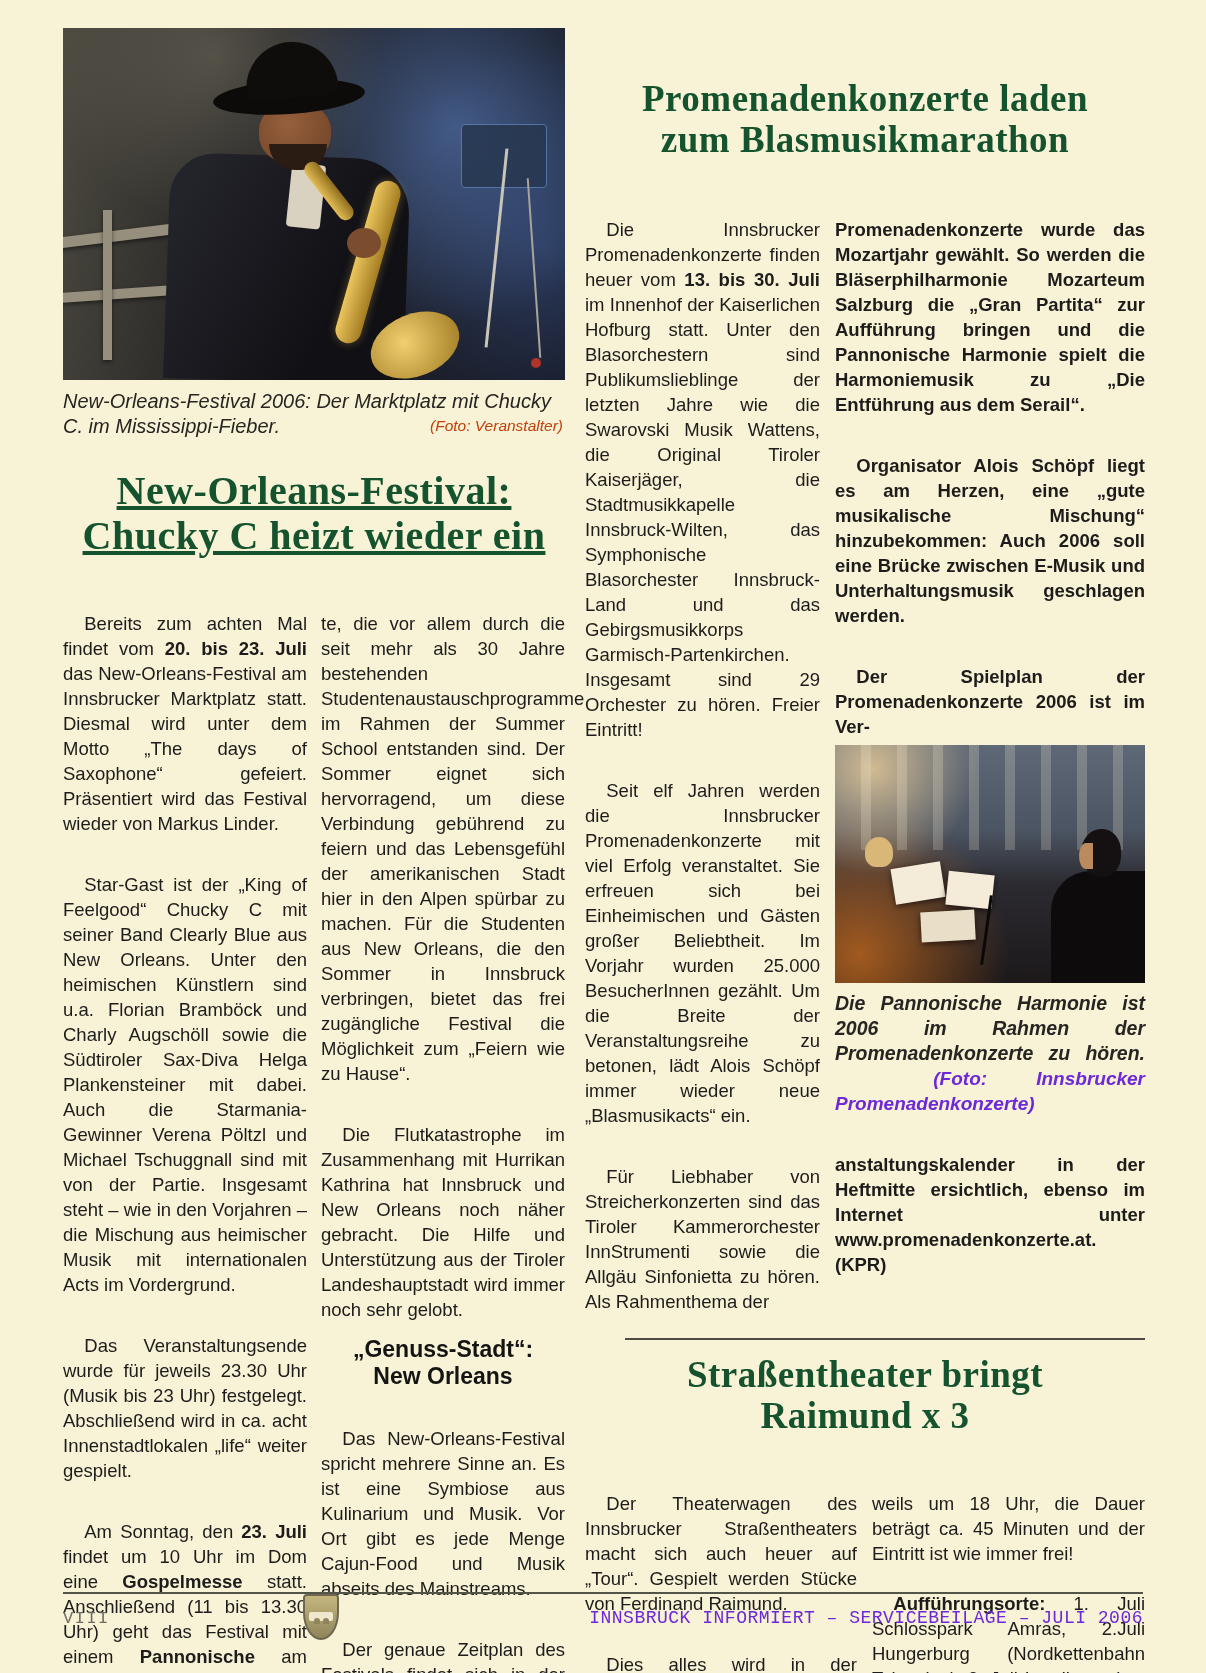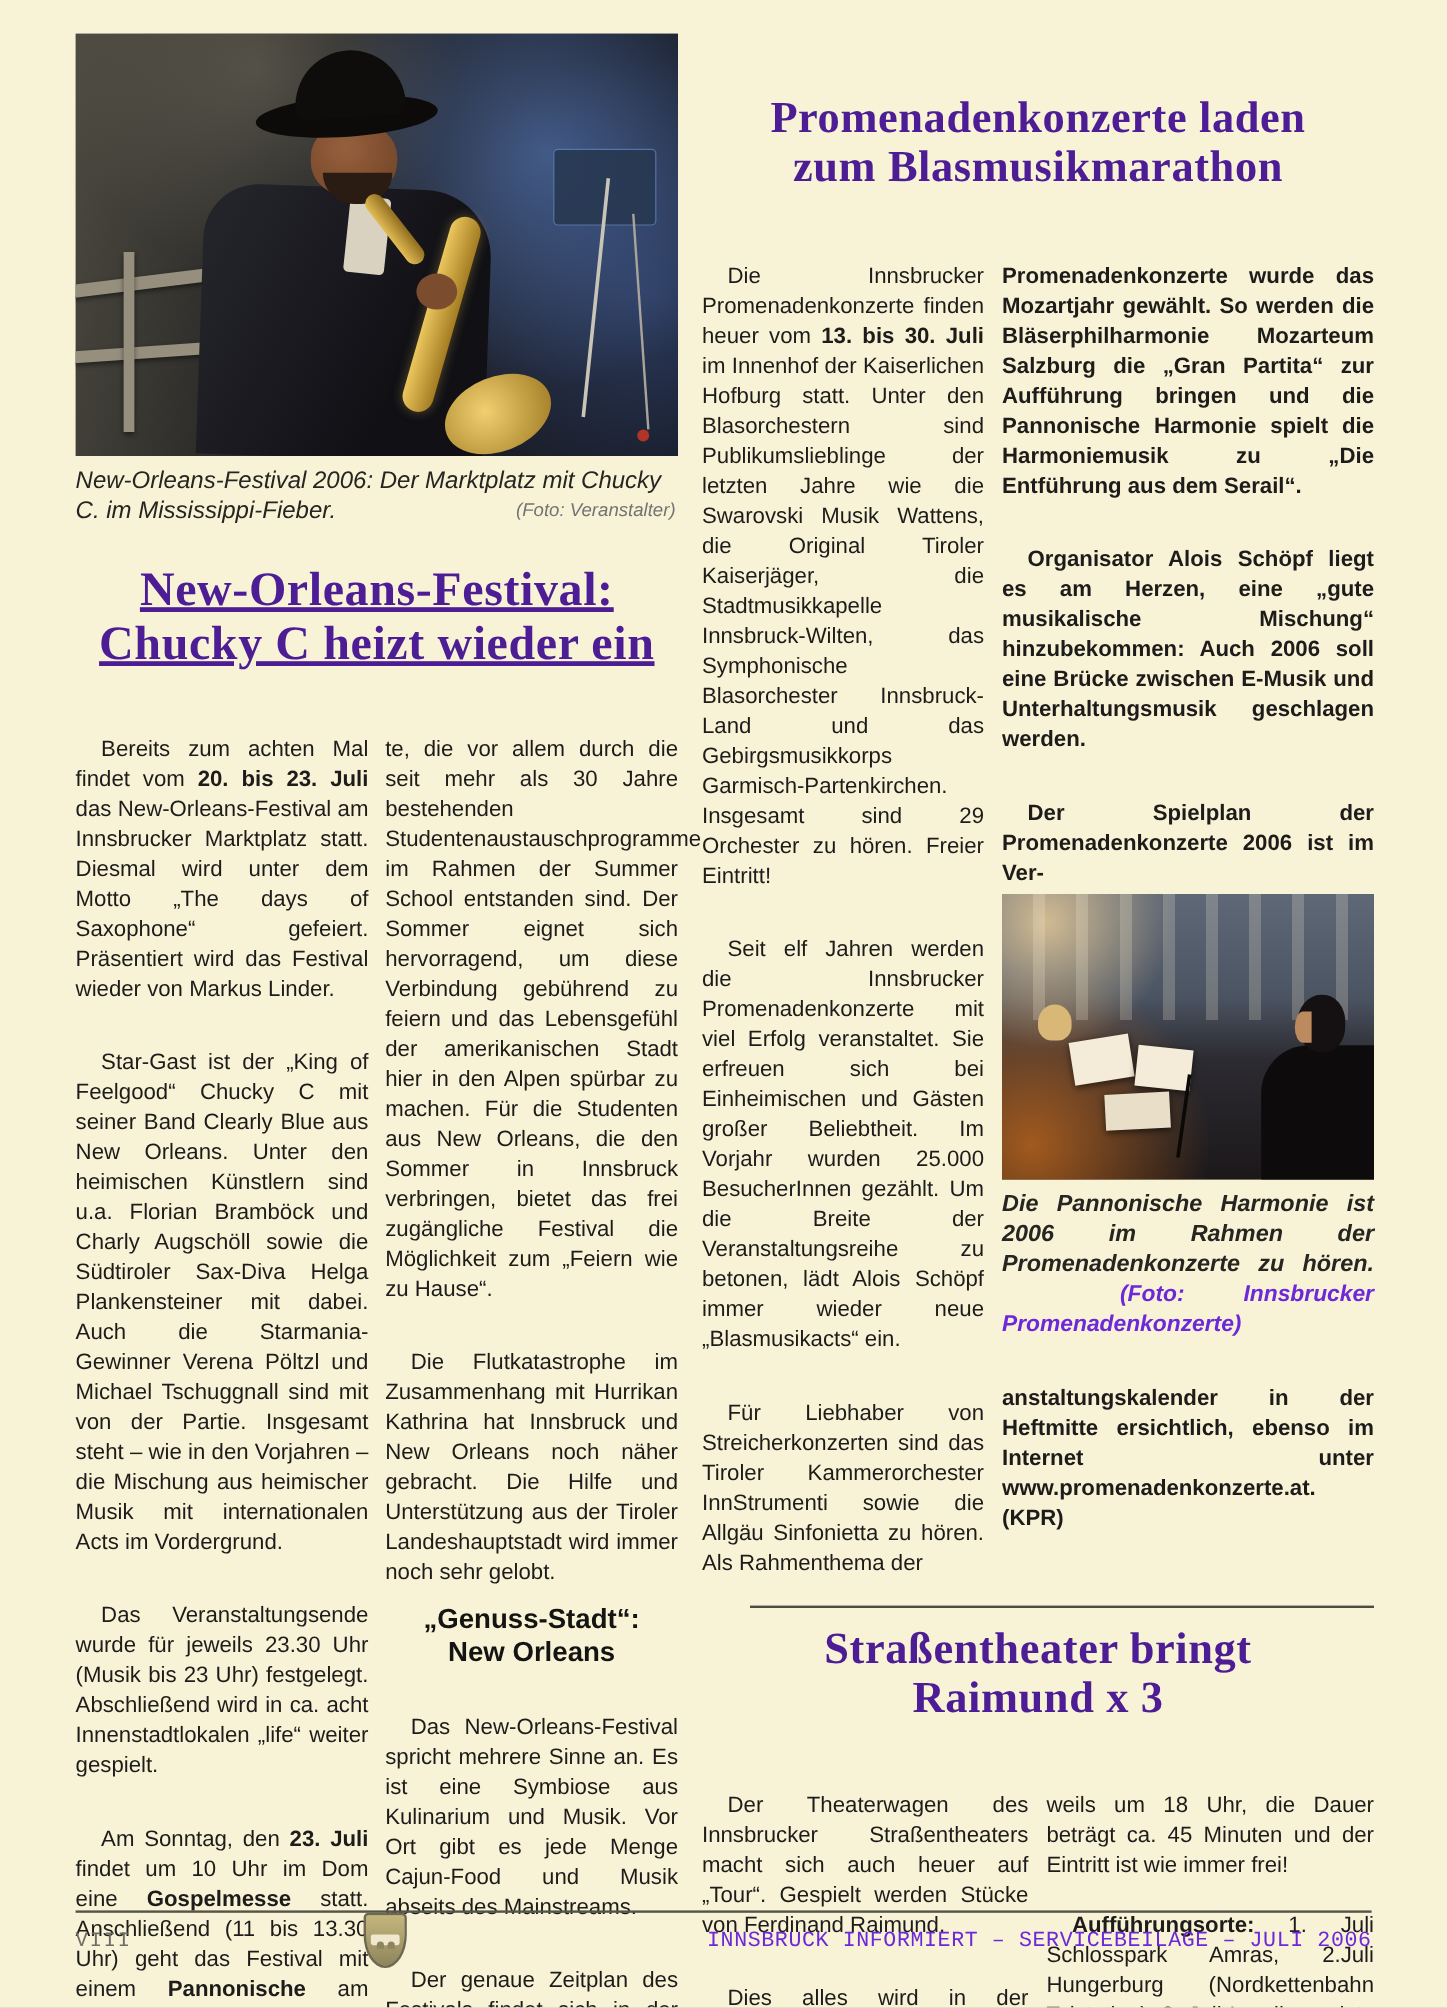--- a/index.html
+++ b/index.html
@@ -15,21 +15,21 @@
   .para { font-size:18.5px; line-height:25px; text-align:justify; hyphens:auto;margin-top:36px; }
   .para.ind { text-indent:1.15em; }
   .para.gap { margin-top:25px; }
   .para b { font-weight:700; }
   .col-subhead {
     font-size:23px; font-weight:700; text-align:center; line-height:1.18;
     margin:14px 0 6px 0; color:#141412; text-indent:0;
   }
   h1.headline {
     font-family:"Liberation Serif", serif; font-weight:700; text-align:center;
-    color:#4c1d95; line-height:1.12; letter-spacing:0.5px;
+    color:#14532d; line-height:1.12; letter-spacing:0.5px;
   }
   
   .left-region { position:absolute; left:63px; top:28px; width:502px; }
   .photo-sax {
     position:relative; width:502px; height:352px; overflow:hidden;
     background:
       radial-gradient(circle at 78% 28%, rgba(95,135,205,0.55), rgba(95,135,205,0) 42%),
       radial-gradient(circle at 96% 62%, rgba(70,100,165,0.45), rgba(70,100,165,0) 38%),
       radial-gradient(circle at 30% 8%, rgba(120,115,100,0.5), rgba(120,115,100,0) 35%),
       linear-gradient(100deg, #4c4a40 0%, #2b2a28 32%, #1c1d24 62%, #13151e 100%);
@@ -50,21 +50,21 @@
   .p1-sax-bell { position:absolute; left:306px; top:286px; width:92px; height:62px; background:radial-gradient(circle at 40% 40%, #f1d070, #9a741e); border-radius:50%; transform:rotate(-22deg); }
   .p1-hand { position:absolute; left:284px; top:200px; width:34px; height:30px; background:#7c4c2e; border-radius:50%; }
   .p1-mic1 { position:absolute; left:432px; top:120px; width:3px; height:200px; background:#c9c4b8; transform:rotate(6deg); }
   .p1-mic2 { position:absolute; left:470px; top:150px; width:2px; height:180px; background:#a9a49a; transform:rotate(-4deg); }
   .p1-amp { position:absolute; left:398px; top:96px; width:86px; height:64px; background:#273750; border:1px solid #5a7cb0; border-radius:4px; opacity:.85; }
   .p1-reddot { position:absolute; left:468px; top:330px; width:10px; height:10px; background:#b03428; border-radius:50%; }
   .caption-wrap {
     position:relative; margin-top:9px; font-style:italic; font-size:20px;
     line-height:25px; color:#262521; padding-right:0;
   }
-  .caption-wrap .credit { position:absolute; right:2px; bottom:1px; font-size:15.5px; color:#737373; }
+  .caption-wrap .credit { position:absolute; right:2px; bottom:1px; font-size:15.5px; color:#c2410c; }
   .left-region h1.headline { font-size:40px; margin:30px 0 16px 0;text-decoration:underline; }
   .left-region .cols { gap:14px; }
   .left-region .col { width:244px; }
   
   .right-region { position:absolute; left:585px; top:78px; width:560px; }
   .right-region h1.headline { font-size:37px; margin-bottom:20px; }
   .prom-cols { gap:15px; }
   .prom-col1 { width:235px; }
   .prom-col2 { width:310px;font-weight:bold; }
   .photo-orch {

